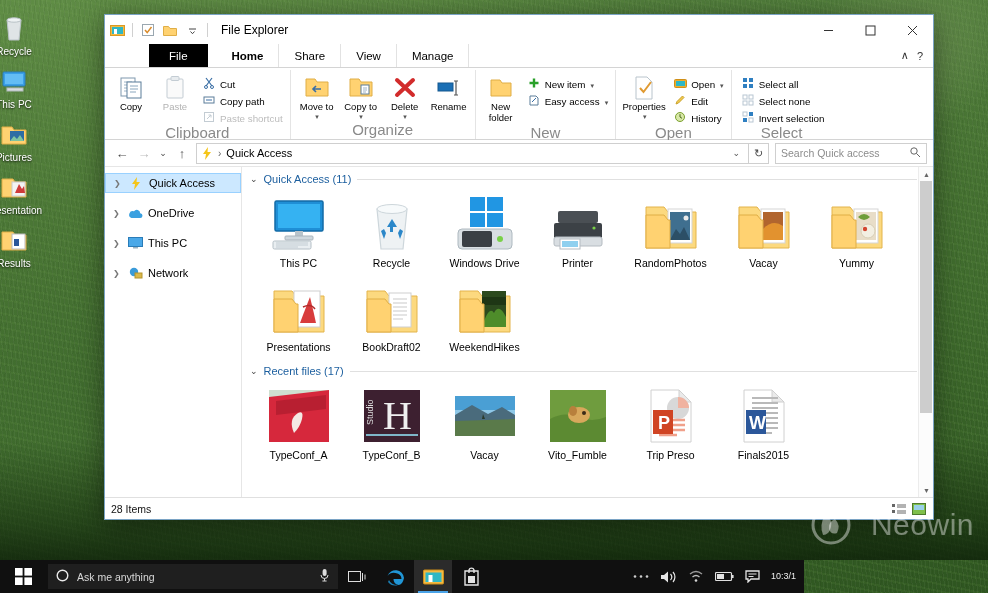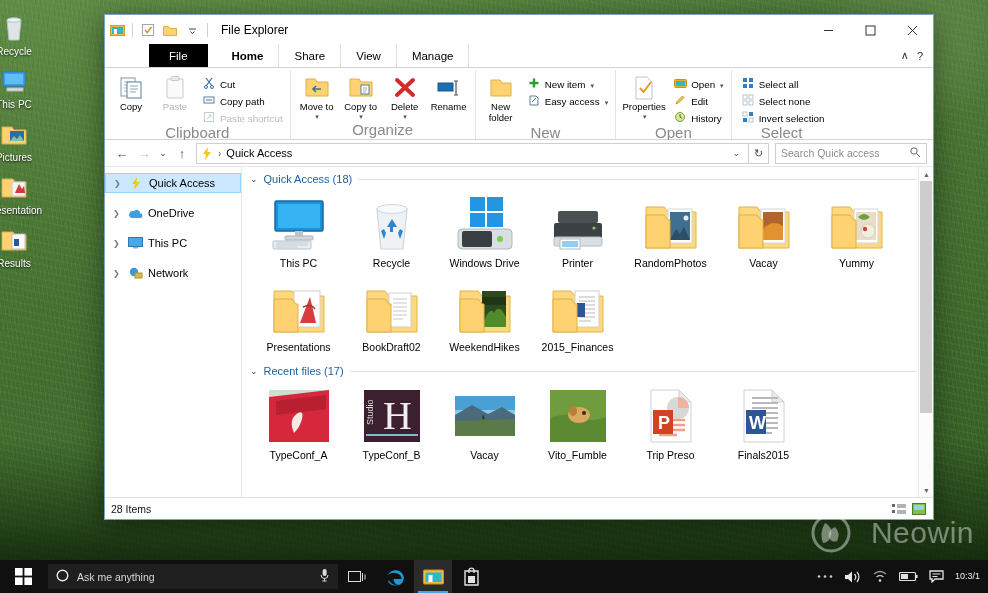--- a/index.html
+++ b/index.html
@@ -181,42 +181,42 @@
   
   .statusbar {
     height: 22px; border-top:1px solid #e0e0e0; display:flex; align-items:center;
     padding: 0 6px; font-size:10.5px; color:#111; background:#fff; flex:none;
   }
   .status-views { margin-left:auto; display:flex; gap:4px; }
   .sview { width:16px; height:16px; display:flex; align-items:center; justify-content:center; }
 
   
   .taskbar {
-    position:absolute; left:0; bottom:0; width:988px; height:33px;
+    position:absolute; left:0; bottom:0; width:804px; height:33px;
     background:#101010; display:flex; align-items:center;
   }
   .start {
     width:46px; height:33px; display:flex; align-items:center; justify-content:center;
   }
   .cortana {
     width: 290px; height:25px; background:#1f1f1f; margin-left:2px;
     display:flex; align-items:center; padding:0 8px; gap:8px;
   }
   .cortana .txt { font-size:10.5px; color:#d8d8d8; }
   .cortana .mic { margin-left:auto; }
   .tbtn { width:38px; height:33px; display:flex; align-items:center; justify-content:center; position:relative; }
   .tbtn.active { background:#2b2b2b; }
   .tbtn.active::after { content:""; position:absolute; bottom:0; left:4px; right:4px; height:2px; background:#4aa3e8; }
   .tray { margin-left:auto; display:flex; align-items:center; gap:11px; padding-right:8px; }
   .tray .ti { display:flex; align-items:center; justify-content:center; color:#e6e6e6; }
   .clock { display:flex; align-items:flex-end; font-size:9px; color:#eee; line-height:1.22; }
 
   
   .neowin {
-    position:absolute; right:14px; bottom: 40px;
+    position:absolute; right:14px; bottom: 48px;
     display:flex; align-items:center; gap:20px;
     color: rgba(255,255,255,.42);
     font-size:30px; letter-spacing:.5px;
     pointer-events:none;
   }
 </style>
 </head>
 <body>
 
 <div class="grass-tex"></div>
@@ -638,21 +638,21 @@
           </svg>
         </span>
         <span>Network</span>
       </div>
     </div>
 
     <div class="content">
 
       <div class="sectionhdr">
         <span class="chev">⌄</span>
-        <span>Quick Access (18)</span>
+        <span>Quick Access (11)</span>
         <span class="rule"></span>
       </div>
 
       <div class="tiles">
 
         <div class="tile">
           <div class="thumb">
             <svg width="64" height="56" viewBox="0 0 64 56">
               <rect x="8" y="4" width="48" height="30" rx="1.5" fill="#1f8fd6" stroke="#136ba6" stroke-width="1.5"></rect>
               <rect x="11" y="7" width="42" height="24" fill="#35b2f2"></rect>
@@ -784,32 +784,20 @@
               <path d="M4 6 h18 l4 5 h28 v36 H4z" fill="#fcd97f" stroke="#e3b44d"></path>
               <rect x="26" y="6" width="24" height="36" fill="#2c4a1e"></rect>
               <path d="M26 42 q7 -22 12 -14 q5 -10 12 4 v10z" fill="#4e8c2a"></path>
               <path d="M26 12 h24 v8 h-24z" fill="#1e3615"></path>
               <path d="M4 14 h18 l4 5 h2 v28 H4z" fill="#ffd271" stroke="#e0ae46"></path>
             </svg>
           </div>
           <div class="name">WeekendHikes</div>
         </div>
 
-        <div class="tile">
-          <div class="thumb">
-            <svg width="58" height="52" viewBox="0 0 58 52">
-              <path d="M4 6 h18 l4 5 h28 v36 H4z" fill="#fcd97f" stroke="#e3b44d"></path>
-              <rect x="26" y="6" width="24" height="36" fill="#fff" stroke="#cfcfcf"></rect>
-              <path d="M30 12h16M30 16h16M30 20h16M30 24h16M30 28h16M30 32h16M30 36h12" stroke="#b9b9b9"></path>
-              <rect x="28" y="18" width="8" height="14" fill="#2b579a"></rect>
-              <path d="M4 14 h18 l4 5 h2 v28 H4z" fill="#ffd271" stroke="#e0ae46"></path>
-            </svg>
-          </div>
-          <div class="name">2015_Finances</div>
-        </div>
 
       </div>
 
       <div class="sectionhdr">
         <span class="chev">⌄</span>
         <span>Recent files (17)</span>
         <span class="rule"></span>
       </div>
 
       <div class="tiles">

